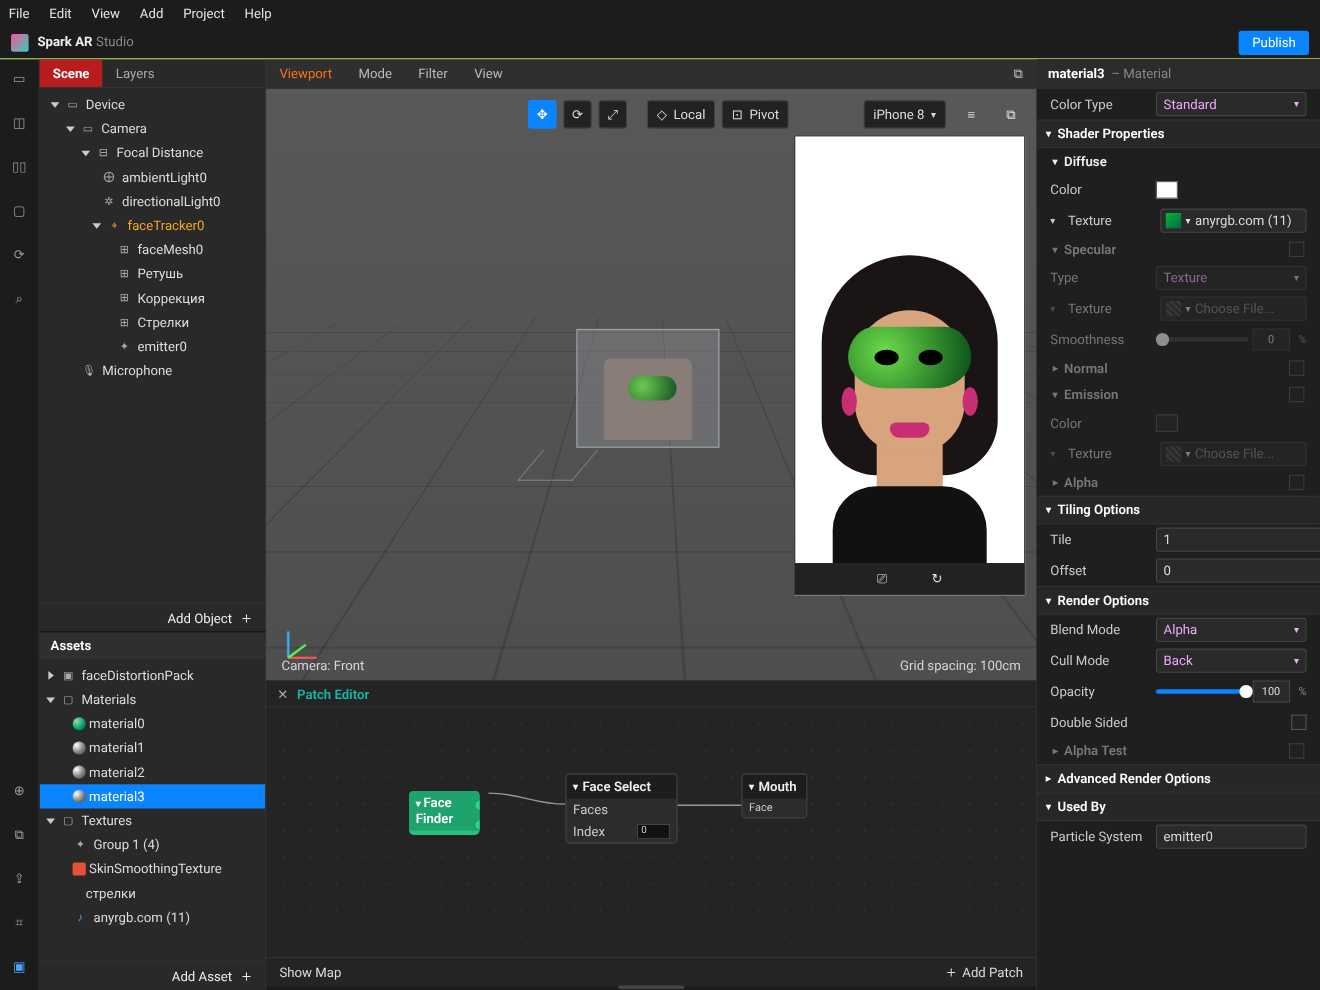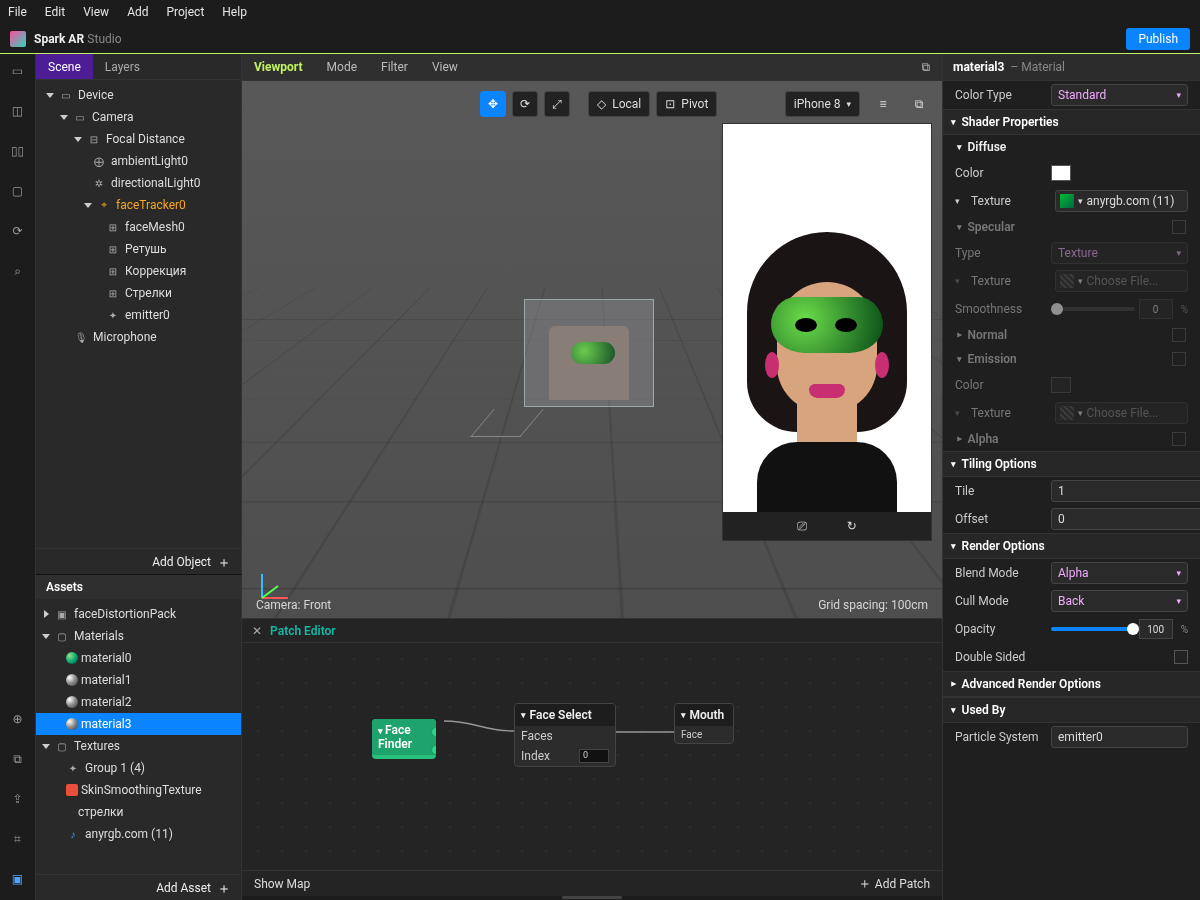--- a/index.html
+++ b/index.html
@@ -12,38 +12,38 @@
 .brandname{color:#eee;font-size:13px}
 .brandname span{color:#888}
 .publish{background:#0a84ff;color:#fff;padding:4px 12px;border-radius:3px;border:none;cursor:pointer}
 .main{flex:1;display:flex;overflow:hidden}
 .rail{width:36px;background:#1c1c1c;border-right:1px solid #333;display:flex;flex-direction:column;align-items:center;padding-top:8px;gap:22px;color:#999}
 .rail .bottom{margin-top:auto;display:flex;flex-direction:column;gap:22px;padding-bottom:12px;align-items:center}
 .railico{width:18px;height:18px;display:flex;align-items:center;justify-content:center;cursor:pointer}
 .left{width:206px;background:#292929;display:flex;flex-direction:column;border-right:1px solid #333}
 .tabs{display:flex;height:26px;border-bottom:1px solid #333}
 .tab{padding:6px 12px;color:#aaa;cursor:pointer}
-.tab.active{background:#4c1d95;color:#fff;font-weight:400}
+.tab.active{background:#b91c1c;color:#fff;font-weight:700}
 .tree{flex:1;overflow:auto;padding:4px 0}
 .trow{display:flex;align-items:center;height:22px;cursor:pointer;color:#ddd;white-space:nowrap}
 .trow.sel{color:#f5a623}
 .trow.sel2{background:#0a84ff;color:#fff}
 .trow .ind{display:inline-block}
 .tw{width:9px;height:9px;margin-right:4px;display:inline-block;position:relative}
 .tw.open::before{content:"";position:absolute;border-left:4px solid transparent;border-right:4px solid transparent;border-top:5px solid #ccc;left:0;top:2px}
 .tw.closed::before{content:"";position:absolute;border-top:4px solid transparent;border-bottom:4px solid transparent;border-left:5px solid #ccc;left:2px;top:0}
 .tico{width:14px;height:14px;margin-right:5px;display:inline-flex;align-items:center;justify-content:center;color:#aaa;font-size:10px}
 .footerbtn{height:26px;background:#292929;border-top:1px solid #333;display:flex;align-items:center;justify-content:flex-end;padding:0 10px;color:#eee;cursor:pointer;gap:6px}
 .plus{font-size:14px;line-height:1}
 .assets{background:#292929;flex:0 0 326px;display:flex;flex-direction:column;border-top:1px solid #111;border-right:1px solid #333}
 .assets .hdr{height:24px;background:#2f2f2f;display:flex;align-items:center;padding:0 10px;color:#fff;font-weight:600}
 .center{flex:1;display:flex;flex-direction:column;background:#4a4a4a}
 .vtabs{height:27px;background:#2f2f2f;display:flex;align-items:center;gap:24px;padding:0 12px;border-bottom:1px solid #333;position:relative}
 .vtabs span{color:#bbb;cursor:pointer}
-.vtabs .act{color:#bef264;font-weight:700}
+.vtabs .act{color:#f97316;font-weight:400}
 .popout{margin-left:auto;color:#ccc;cursor:pointer}
 .viewport{flex:1;position:relative;background:linear-gradient(180deg,#585858 0%,#4e4e4e 100%);overflow:hidden}
 .grid{position:absolute;inset:0;background-image:linear-gradient(rgba(0,0,0,.15) 1px,transparent 1px),linear-gradient(90deg,rgba(0,0,0,.15) 1px,transparent 1px);background-size:60px 60px;transform:perspective(600px) rotateX(58deg) scale(2.2);transform-origin:50% 78%}
 .tools{position:absolute;top:10px;left:238px;display:flex;gap:6px}
 .tbtn{width:26px;height:26px;background:#222;border:1px solid #444;border-radius:3px;display:flex;align-items:center;justify-content:center;color:#ddd;cursor:pointer}
 .tbtn.blue{background:#0a84ff;border-color:#0a84ff;color:#fff}
 .tpill{height:26px;background:#222;border:1px solid #444;border-radius:3px;display:flex;align-items:center;padding:0 8px;gap:6px;color:#ddd;cursor:pointer}
 .dev{position:absolute;top:10px;right:10px;display:flex;gap:10px;align-items:center}
 .devsel{height:26px;background:#222;border:1px solid #444;border-radius:3px;display:flex;align-items:center;padding:0 8px;gap:6px;color:#ddd;cursor:pointer}
 .axes{position:absolute;left:16px;bottom:16px;width:34px;height:34px}
@@ -535,20 +535,25 @@
             <div class="sthumb" style="right:-4px"></div>
           </div>
           <div class="svunit">100</div>
           <span class="pct">%</span>
         </div>
       </div>
     <div class="prow">
         <span class="plabel">Double Sided</span>
         <div class="chkbox"></div>
       </div>
+    <div class="subhdr dis" style="padding-left:14px">
+        <span class="caret" style="transform:rotate(-90deg);display:inline-block">▾</span>
+        <span>Alpha Test</span>
+        <div class="chkbox disabled"></div>
+      </div>
 
     <div class="section">
         <span class="caret" style="transform:rotate(-90deg);display:inline-block">▾</span>
         <span>Advanced Render Options</span>
       </div>
     <div class="section">
         <span class="caret">▾</span>
         <span>Used By</span>
       </div>
     <div class="prow">

